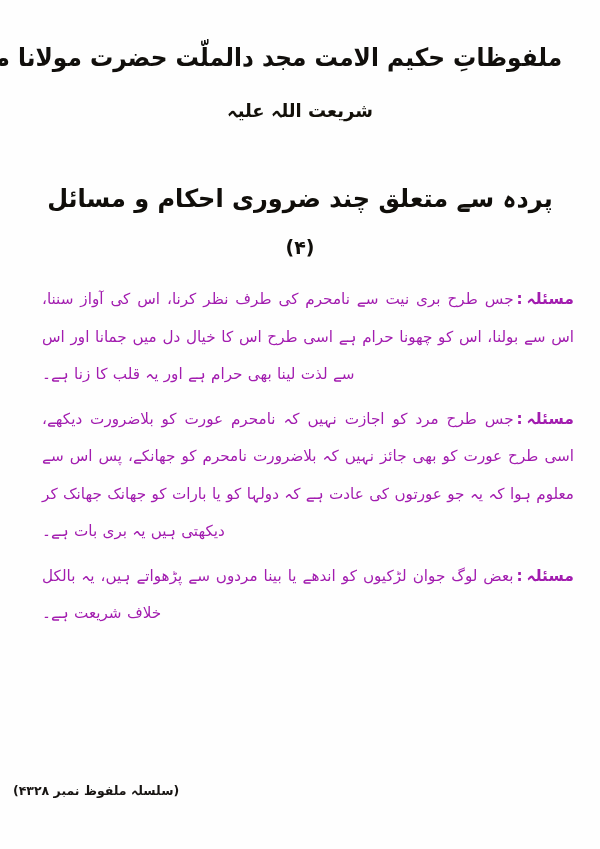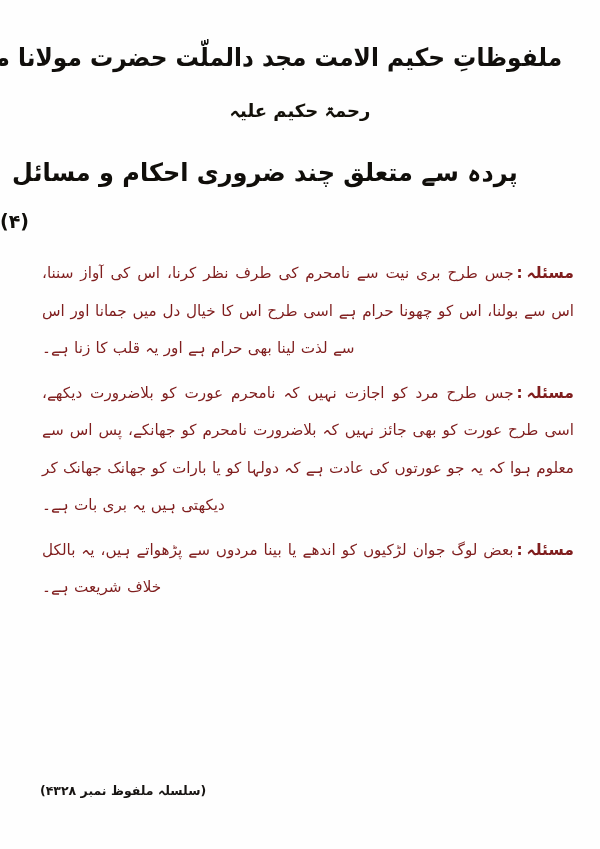--- a/index.html
+++ b/index.html
@@ -49,22 +49,22 @@
     unicode-bidi: embed;
     font-weight: 700;
     font-size: 18px;
     line-height: 1.4;
     margin-top: 22px;
     color: #131009;
   }
 
   
   .chapter-block {
-    margin-top: 32px;
-    text-align: left;
+    margin-top: 58px;
+    text-align: center;
   }
   .chapter-title {
     direction: rtl;
     unicode-bidi: embed;
     font-weight: 700;
     font-size: 25px;
     line-height: 1.4;
     color: #100e0a;
     white-space: nowrap;
     transform: scaleX(0.96);
@@ -85,53 +85,53 @@
     unicode-bidi: embed;
   }
   .masala {
     direction: rtl;
     unicode-bidi: embed;
     text-align: justify;
     text-align-last: left;
     font-size: 15.2px;
     line-height: 2.45;
     margin: 0 0 7px 16px;
-    color: #7f1d1d;
+    color: #a21caf;
     word-spacing: 0.5px;
   }
   .masala .label {
     font-weight: 700;
     letter-spacing: 2.4px;
     font-size: 15.6px;
     padding-left: 1px;
   }
   .masala .colon {
     font-weight: 700;
     padding: 0 3px;
   }
   .serial-ref {
     direction: rtl;
     unicode-bidi: embed;
     position: absolute;
     right: auto;
-    left: 40px;
+    left: 13px;
     top: 783px;
     font-size: 12.5px;
     font-weight: 700;
     color: #171412;
   }
 </style>
 </head>
 <body>
 
 <div class="page">
 
   <div class="masthead">
     <div class="book-title">ملفوظاتِ حکیم الامت مجد دالملّت حضرت مولانا محمد اشرف علی تھانوی</div>
-    <div class="book-blessing">رحمۃ حکیم علیہ</div>
+    <div class="book-blessing">شریعت اللہ علیہ</div>
   </div>
 
   <div class="chapter-block">
     <div class="chapter-title">پردہ سے متعلق چند ضروری احکام و مسائل</div>
     <div class="chapter-number">(۴)</div>
   </div>
 
   <div class="body-col">
 
     <p class="masala">

